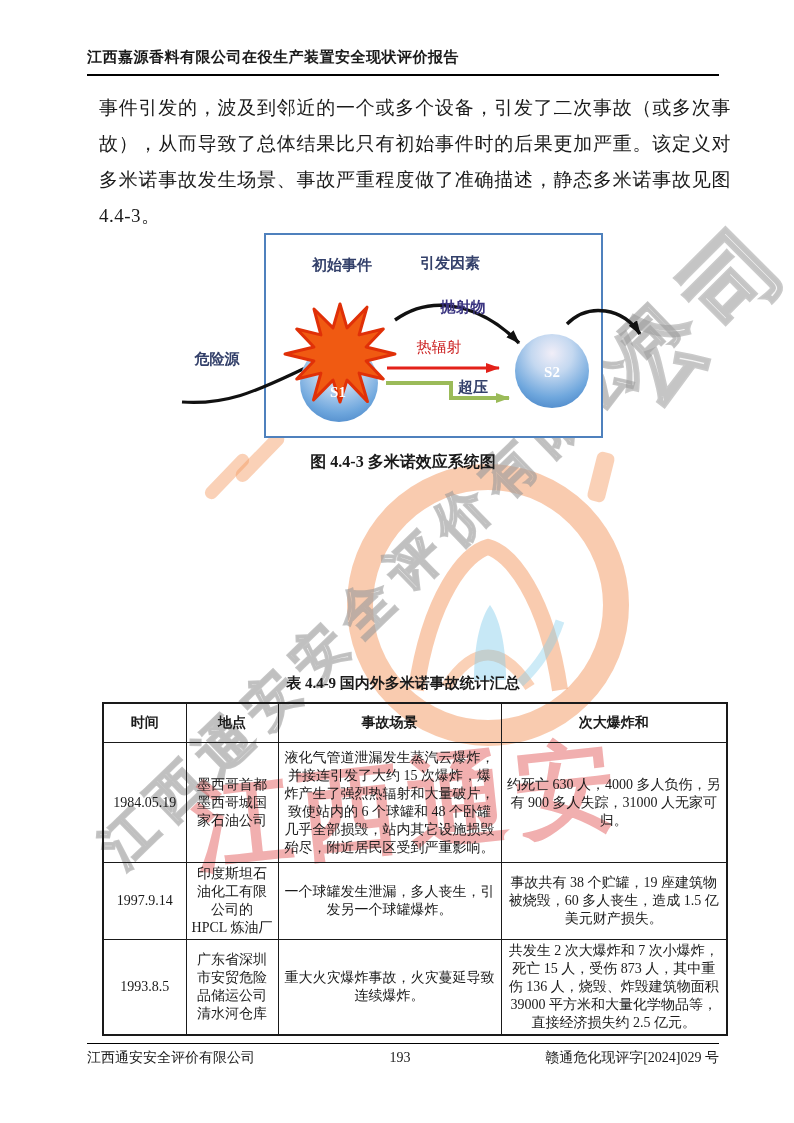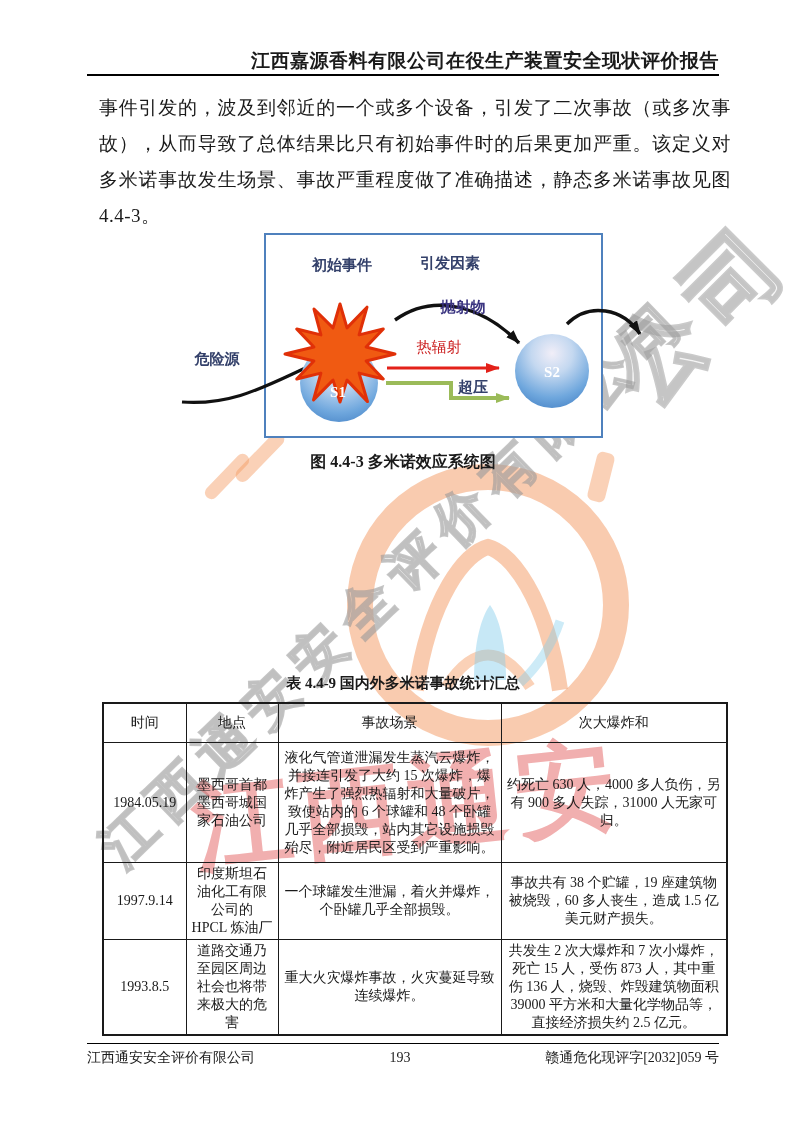--- a/index.html
+++ b/index.html
@@ -22,40 +22,40 @@
     color:rgba(205,205,205,.20); -webkit-text-stroke:3px rgba(150,150,150,.5);
     white-space:nowrap;
   }
   .wm-red-text{
     left:192px; top:740px; width:430px;
     transform:rotate(-6deg); font-weight:bold; font-size:100px; letter-spacing:8px;
     color:rgba(228,96,96,.5); white-space:nowrap; font-family:"Liberation Serif","DejaVu Serif",serif;
   }
   
   .header-title{position:absolute; z-index:1; top:48px; left:87px; width:632px;
-    text-align:right; font-size:19px; font-weight:bold; letter-spacing:.5px;}
+    text-align:left; font-size:15px; font-weight:bold; letter-spacing:.5px;}
   .header-rule{position:absolute; z-index:1; top:74px; left:87px; width:632px; height:2px; background:#000;}
   
   .para{position:absolute; z-index:1; left:87px; width:632px; font-size:19px;
     line-height:36px; text-align:justify; letter-spacing:.5px;margin-left:12px;}
   .para1{top:90px;}
   .para2{top:486px; line-height:37px; text-indent:38px;}
   
   .figure-wrap{position:absolute; z-index:1; left:87px; top:232px; width:632px; height:210px;}
   .fig-caption{position:absolute; z-index:1; top:452px; left:87px; width:632px;
     text-align:center; font-size:16px; font-weight:bold;}
   
   .tbl-caption{position:absolute; z-index:1; top:674px; left:87px; width:632px;
     text-align:center; font-size:15px; font-weight:bold;}
   table.stats{position:absolute; z-index:1; top:702px; left:102px; width:624px;
     border-collapse:collapse; background:transparent; table-layout:fixed;}
   table.stats td,table.stats th{border:1px solid #1a1a1a; text-align:center; vertical-align:middle;
     font-size:14px; line-height:18px; padding:2px 5px; font-weight:normal;}
   table.stats{border:2px solid #1a1a1a;}
-  table.stats th{font-weight:normal; height:34px;}
+  table.stats th{font-weight:bold; height:34px;}
   tr.r1{height:120px;} tr.r2{height:70px;} tr.r3{height:90px;}
   
   .footer-rule{position:absolute; z-index:1; top:1043px; left:87px; width:632px; height:1px; background:#000;}
   .footer{position:absolute; z-index:1; top:1049px; left:87px; width:632px;
     display:flex; justify-content:space-between; align-items:center; font-size:14px;}
 </style>
 </head>
 <body>
 
 <div class="page">
@@ -156,32 +156,32 @@
     </tr>
     <tr class="r1">
       <td>1984.05.19</td>
       <td>墨西哥首都墨西哥城国家石油公司</td>
       <td>液化气管道泄漏发生蒸汽云爆炸，并接连引发了大约 15 次爆炸，爆炸产生了强烈热辐射和大量破片，致使站内的 6 个球罐和 48 个卧罐几乎全部损毁，站内其它设施损毁殆尽，附近居民区受到严重影响。</td>
       <td>约死亡 630 人，4000 多人负伤，另有 900 多人失踪，31000 人无家可归。</td>
     </tr>
     <tr class="r2">
       <td>1997.9.14</td>
       <td>印度斯坦石油化工有限公司的 HPCL 炼油厂</td>
-      <td>一个球罐发生泄漏，着火并爆炸，个卧罐几乎全部损毁。</td>
+      <td>一个球罐发生泄漏，多人丧生，引发另一个球罐爆炸。</td>
       <td>事故共有 38 个贮罐，19 座建筑物被烧毁，60 多人丧生，造成 1.5 亿美元财产损失。</td>
     </tr>
     <tr class="r3">
       <td>1993.8.5</td>
-      <td>道路交通乃至园区周边社会也将带来极大的危害</td>
+      <td>广东省深圳市安贸危险品储运公司清水河仓库</td>
       <td>重大火灾爆炸事故，火灾蔓延导致连续爆炸。</td>
       <td>共发生 2 次大爆炸和 7 次小爆炸，死亡 15 人，受伤 873 人，其中重伤 136 人，烧毁、炸毁建筑物面积 39000 平方米和大量化学物品等，直接经济损失约 2.5 亿元。</td>
     </tr>
   </tbody>
     </table>
 
   <div class="footer-rule"></div>
   <div class="footer">
     <span>江西通安安全评价有限公司</span>
     <span>193</span>
-    <span>赣通危化现评字[2032]059 号</span>
+    <span>赣通危化现评字[2024]029 号</span>
   </div>
 
 </div>
 
 </body></html>

